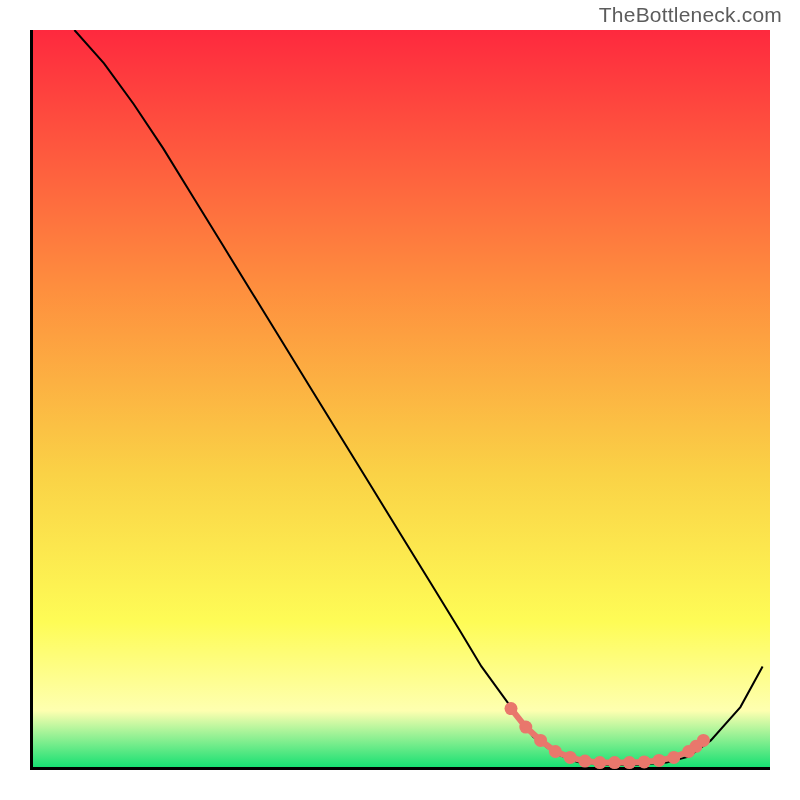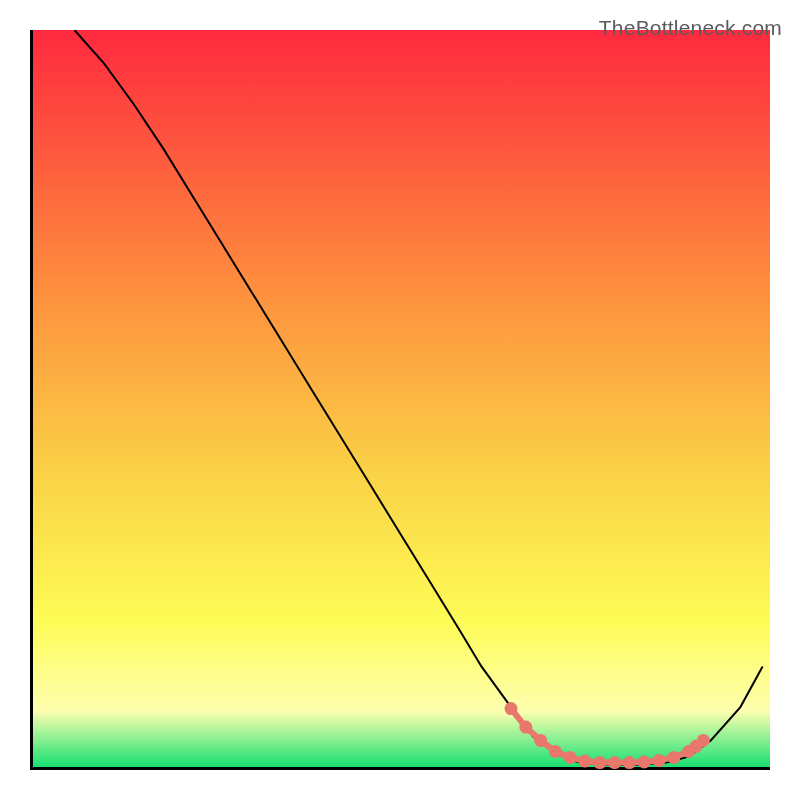--- a/index.html
+++ b/index.html
@@ -11,21 +11,21 @@
     font-family: Arial, Helvetica, sans-serif;
     overflow: hidden;
   }
   .stage {
     position: relative;
     width: 800px;
     height: 800px;
   }
   .watermark {
     position: absolute;
-    top: 16px;
+    top: 3px;
     right: 18px;
     color: #5c5c5c;
     font-size: 21px;
     font-weight: 500;
     letter-spacing: 0.2px;
     z-index: 10;
     font-family: Arial, Helvetica, sans-serif;
   }
   .plot-wrap {
     position: absolute;

